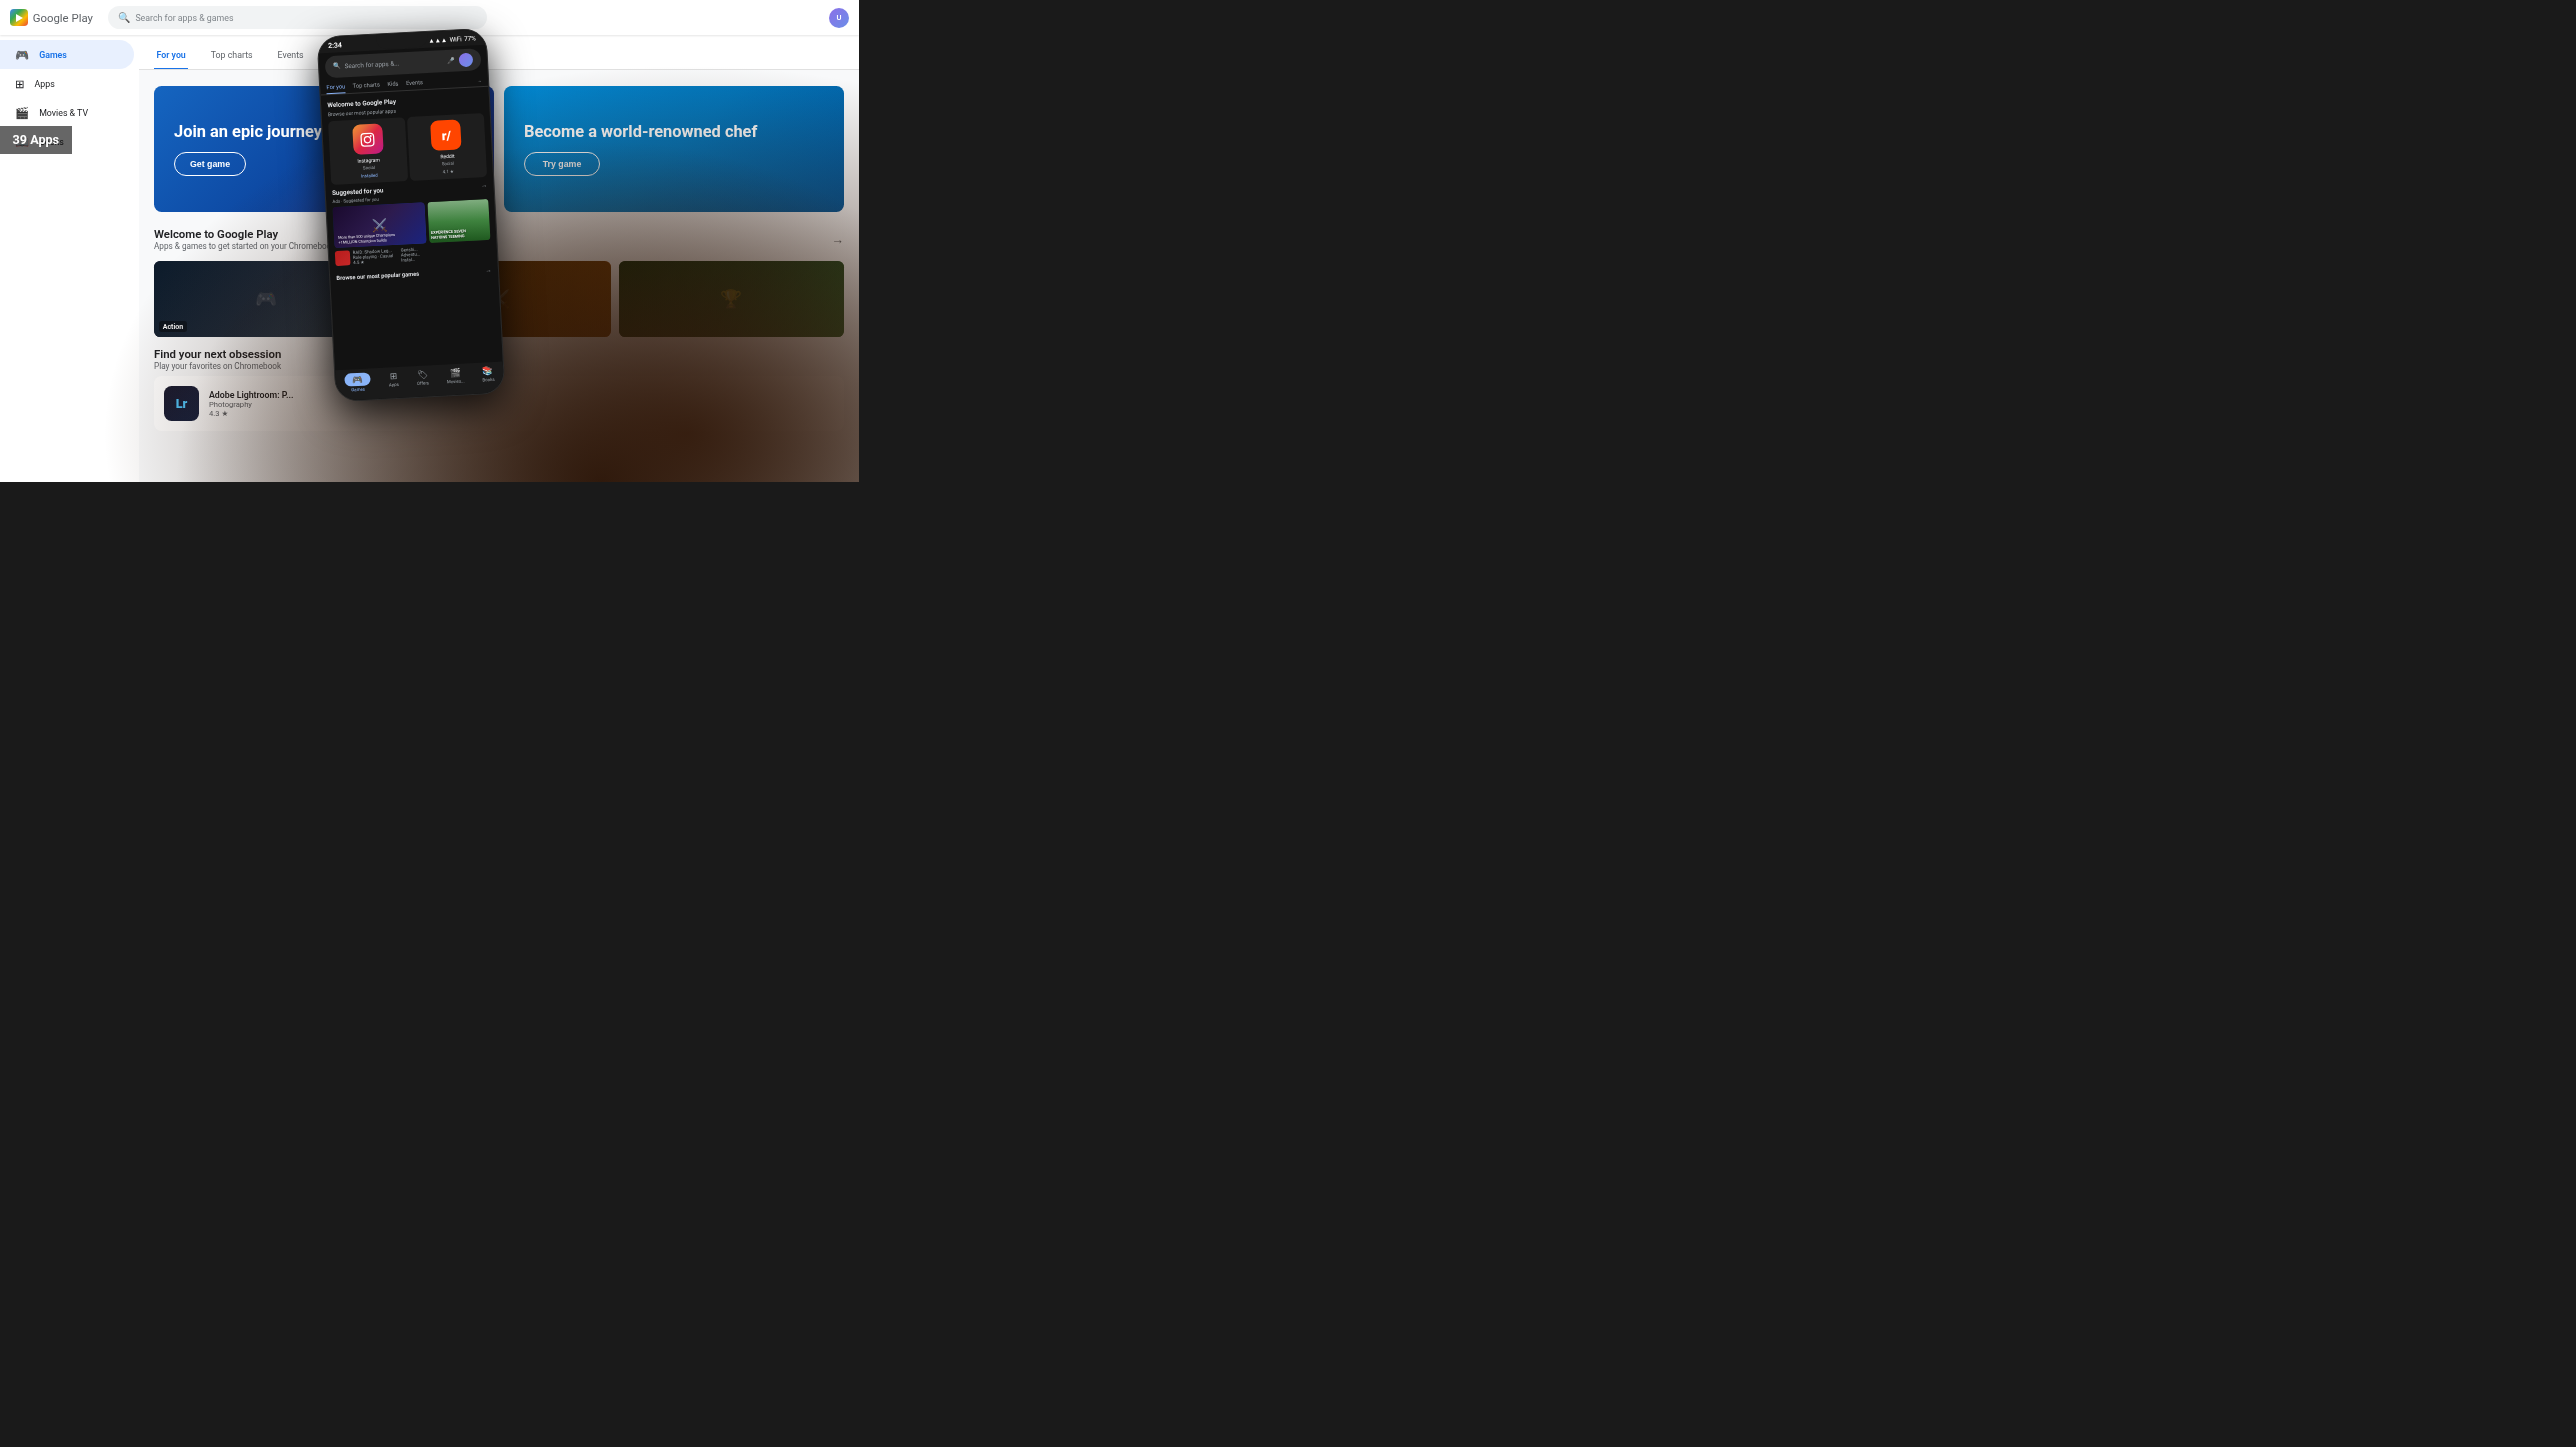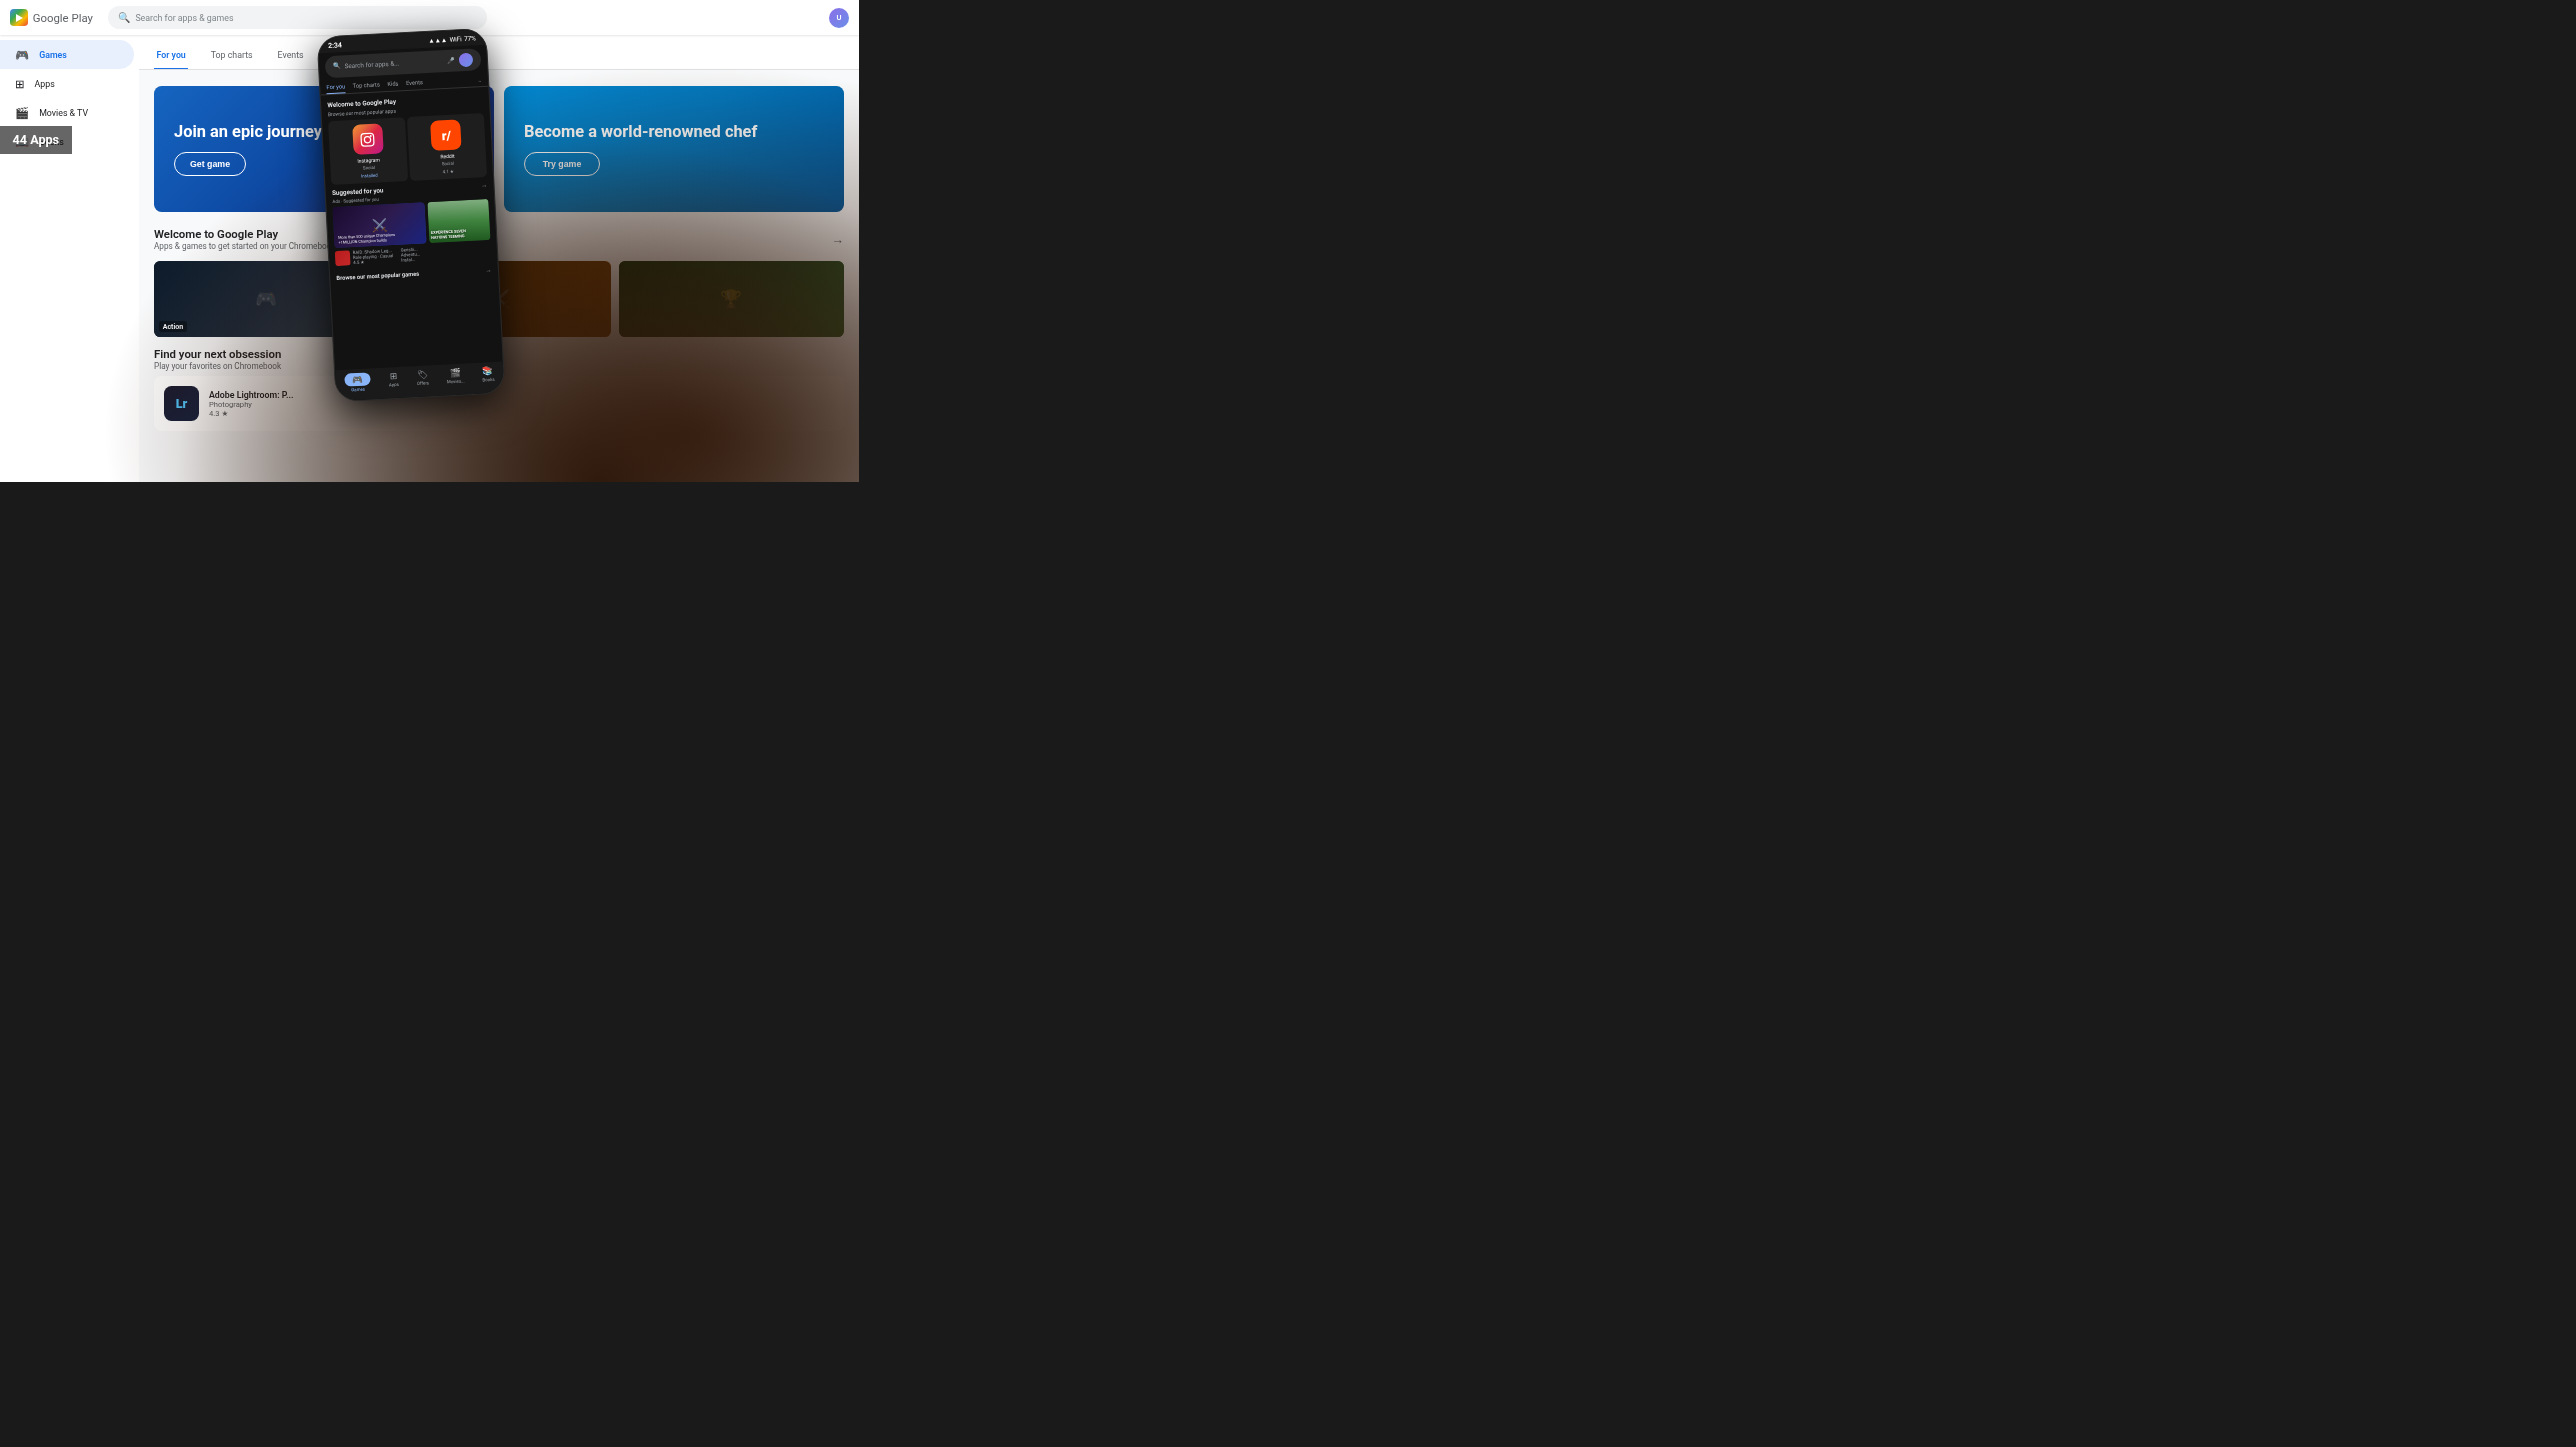--- a/index.html
+++ b/index.html
@@ -752,15 +752,15 @@
       <div class="phone-nav-item">
         <span class="phone-nav-icon">📚</span>
         <span class="phone-nav-label">Books</span>
       </div>
     </div>
 
   </div>
 </div>
 
 <div style="position:absolute; top:126px; left:0; z-index:100; background:rgba(0,0,0,0.6); padding:6.3px 12.6px; pointer-events:none;">
-  <span style="color:#fff; font-size:12.6px; font-weight:700;">44 Apps</span>
+  <span style="color:#fff; font-size:12.6px; font-weight:700;">39 Apps</span>
 </div>
 
 
 </body></html>

